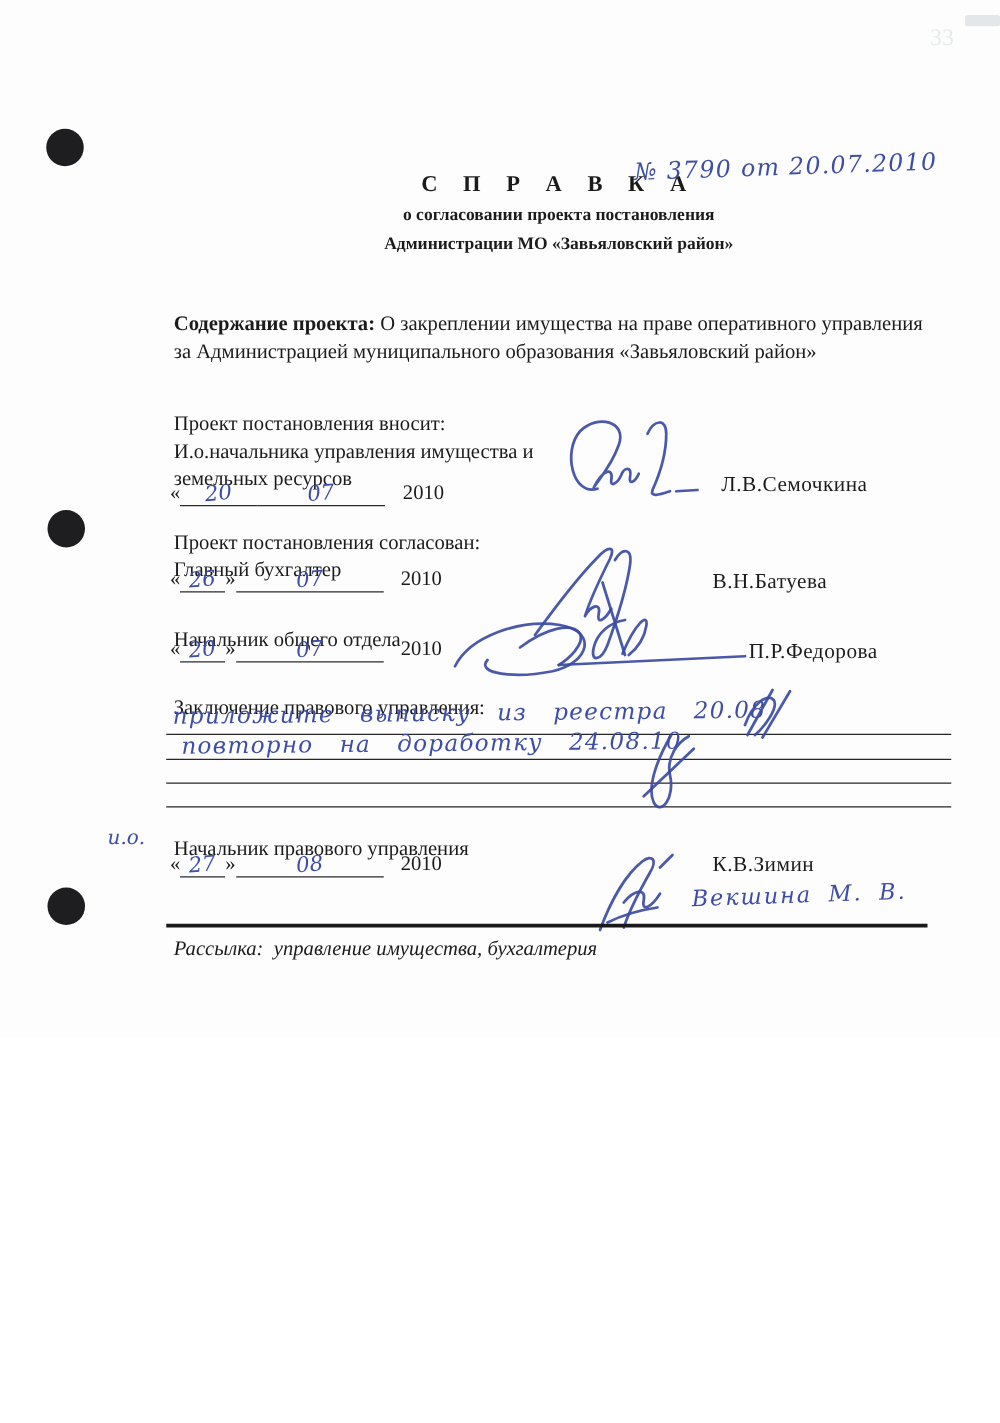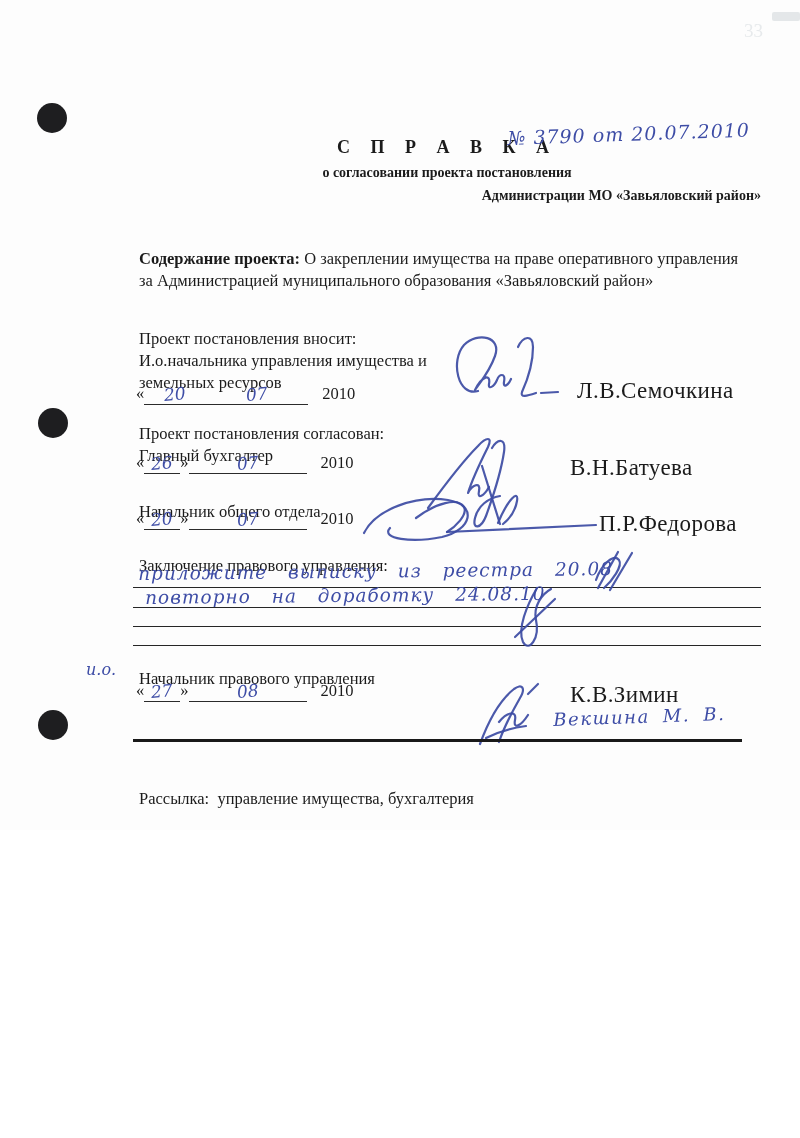--- a/index.html
+++ b/index.html
@@ -14,21 +14,21 @@
   .hand{font-family:"DejaVu Serif",serif;font-style:italic;color:#3e4da6;}
   .hand-num{font-size:19px;letter-spacing:1px;transform:rotate(-2deg);transform-origin:left top;white-space:nowrap;}
   .hand-date{font-size:17px;display:inline-block;transform:rotate(-5deg);position:relative;top:1px;}
   .blank{display:inline-block;border-bottom:1.6px solid #2b2b2b;text-align:center;height:21px;line-height:21px;vertical-align:bottom;}
   .w-day1{width:62px;} .w-mon1{width:102px;} .w-day{width:36px;} .w-mon{width:118px;}
   .year{margin-left:14px;}
   .ruled{position:absolute;left:133px;width:628px;border-top:1.6px solid #262626;height:0;}
   .thick-rule{position:absolute;left:133px;width:609px;height:3px;background:#191919;}
   .hw-line{font-size:18.5px;letter-spacing:1px;word-spacing:14px;white-space:nowrap;transform:rotate(-0.6deg);transform-origin:left top;}
   .hw-name{font-size:18px;letter-spacing:1.5px;word-spacing:6px;white-space:nowrap;transform:rotate(-2deg);transform-origin:left top;}
-  .name{font-size:23px;letter-spacing:.4px;white-space:nowrap;text-align:right;}
+  .name{font-size:17px;letter-spacing:.4px;white-space:nowrap;text-align:right;}
   .faint{color:#e7eaec;font-size:19px;}
   .smudge{position:absolute;background:#d7dbde;opacity:.65;border-radius:2px;}
   svg.sig{position:absolute;overflow:visible;}
   svg.sig path{fill:none;stroke:#3c4ba3;stroke-width:2.2;stroke-linecap:round;stroke-linejoin:round;opacity:.92;}
 </style>
 </head>
 <body>
 
 <div class="page">
 
@@ -36,21 +36,21 @@
   <div class="abs faint" style="left:744px;top:20px;">33</div>
 
   <div class="hole" style="left:37px;top:103px;"></div>
   <div class="hole" style="left:38px;top:408px;"></div>
   <div class="hole" style="left:38px;top:710px;"></div>
   <div class="hole" style="left:38px;top:1017px;"></div>
 
   <div class="abs title" style="left:133px;top:137px;width:628px;text-align:center;">С П Р А В К А</div>
   <div class="abs hand hand-num" style="left:507px;top:127px;">№ 3790 от 20.07.2010</div>
   <div class="abs subtitle" style="left:133px;top:165px;width:628px;text-align:center;">о согласовании проекта постановления</div>
-  <div class="abs subtitle" style="left:133px;top:188px;width:628px;text-align:right;">Администрации МО «Завьяловский район»</div>
+  <div class="abs subtitle" style="left:133px;top:188px;width:628px;text-align:center;">Администрации МО «Завьяловский район»</div>
 
   <div class="abs body-txt" style="left:139px;top:248px;width:622px;">
     <span class="bold">Содержание проекта:</span>
     <span>О закреплении имущества на праве оперативного управления</span><br>
     <span>за Администрацией муниципального образования «Завьяловский район»</span>
   </div>
 
   <div class="abs body-txt" style="left:139px;top:350px;">И.о.начальника управления имущества и</div>
   <div class="abs body-txt" style="left:139px;top:328px;">Проект постановления вносит:</div>
   <div class="abs body-txt" style="left:139px;top:372px;">земельных ресурсов</div>
@@ -114,18 +114,18 @@
   <svg class="sig" style="left:468px;top:682px;" width="82" height="68" viewBox="0 0 82 68">
     <path d="M12 62 C20 40 32 18 46 7 C54 1 58 6 52 16 C44 30 35 48 31 60"></path>
     <path d="M31 40 C39 30 49 28 47 38 C45 48 53 44 60 33"></path>
     <path d="M60 12 L70 2"></path>
     <path d="M18 56 C30 50 44 46 58 44"></path>
   </svg>
   <div class="abs name" style="left:570px;top:682px;">К.В.Зимин</div>
   <div class="abs hand hw-name" style="left:553px;top:709px;">Векшина М. В.</div>
 
   <div class="thick-rule" style="top:739px;"></div>
-  <div class="abs body-txt" style="left:139px;top:788px;">
+  <div class="abs body-txt" style="left:139px;top:748px;font-style:italic;">
     <span>Рассылка:</span>&nbsp;
     <span>управление имущества, бухгалтерия</span>
   </div>
 
 </div>
 
 </body></html>

